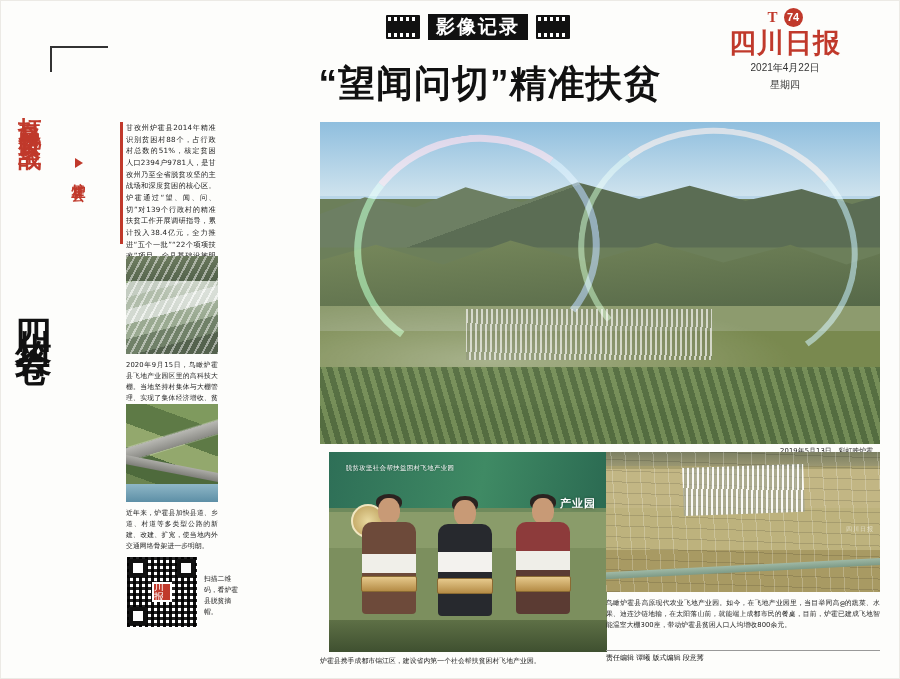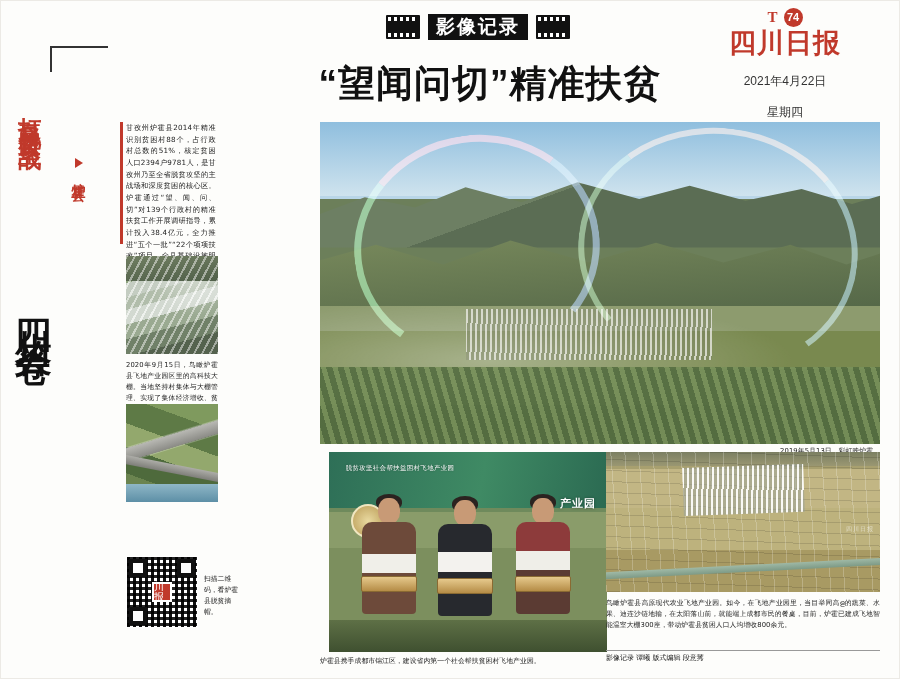--- a/index.html
+++ b/index.html
@@ -51,21 +51,21 @@
   }
   .np-t { font-size: 15px; font-weight: bold; color:#c0392b; font-family:"Liberation Serif", serif;}
   .np-circle {
     width: 19px; height: 19px; border-radius: 50%; background:#c0392b; color:#fff;
     font-size: 11px; line-height: 19px; font-weight: bold;
   }
   .np-logo {
     font-size: 27px; font-weight: bold; color: #c0392b; letter-spacing: 1px;
     font-family: "DejaVu Serif", serif; line-height: 1.1;
   }
-  .np-date { font-size: 12px; color: #333; margin-top: 15px; line-height: 1.4; }
+  .np-date { font-size: 10px; color: #333; margin-top: 3px; line-height: 1.4; }
 
   
   .headline {
     position: absolute; left: 230px; top: 62px; width: 520px;
     text-align: center;
     font-family: Liberation Sans, sans-serif;
     font-size: 37px; font-weight: bold; color: #111; letter-spacing: 1px;
     line-height: 1.2;
   }
 
@@ -404,20 +404,21 @@
     <div class="gh-hill"></div>
     <div class="gh-rows"></div>
   </div>
   <div class="caption" style="left:126px; top:360px; width:92px;">2020年9月15日，鸟瞰炉霍县飞地产业园区里的高科技大棚。当地坚持村集体与大棚管理、实现了集体经济增收、贫困户就业分红。</div>
 
   <div class="photo" id="photo-road">
     <div class="road-line"></div>
     <div class="road-line2"></div>
     <div class="water"></div>
   </div>
+  <div class="caption" style="left:126px; top:508px; width:92px;">近年来，炉霍县加快县道、乡道、村道等多类型公路的新建、改建、扩宽，使当地内外交通网络骨架进一步明朗。</div>
 
   <div class="qr-wrap">
     <div class="qr">
       <span class="fm tl"></span>
       <span class="fm tr"></span>
       <span class="fm bl"></span>
       <span class="qlogo">川报</span>
     </div>
     <div class="qr-caption">扫描二维码，看炉霍县脱贫摘帽。</div>
   </div>
@@ -465,17 +466,17 @@
     <div class="ridge"></div>
     <div class="plots"></div>
     <div class="greenhouses"></div>
     <div class="river"></div>
     <div class="wm">四川日报</div>
   </div>
   <div class="caption" id="caption-farm">鸟瞰炉霍县高原现代农业飞地产业园。如今，在飞地产业园里，当目举同高ള的蔬菜、水果、迪连沙链地输，在太阳落山前，就能端上成都市民的餐桌，目前，炉霍已建成飞地智能温室大棚300座，带动炉霍县贫困人口人均增收800余元。</div>
 
   <div class="byline">
     <div class="rule"></div>
-    <div>影像记录 谭曦    版式编辑 段意莠</div>
+    <div>责任编辑 谭曦    版式编辑 段意莠</div>
   </div>
 
   <div class="page-frame"></div>
 </div>
 
 </body></html>

